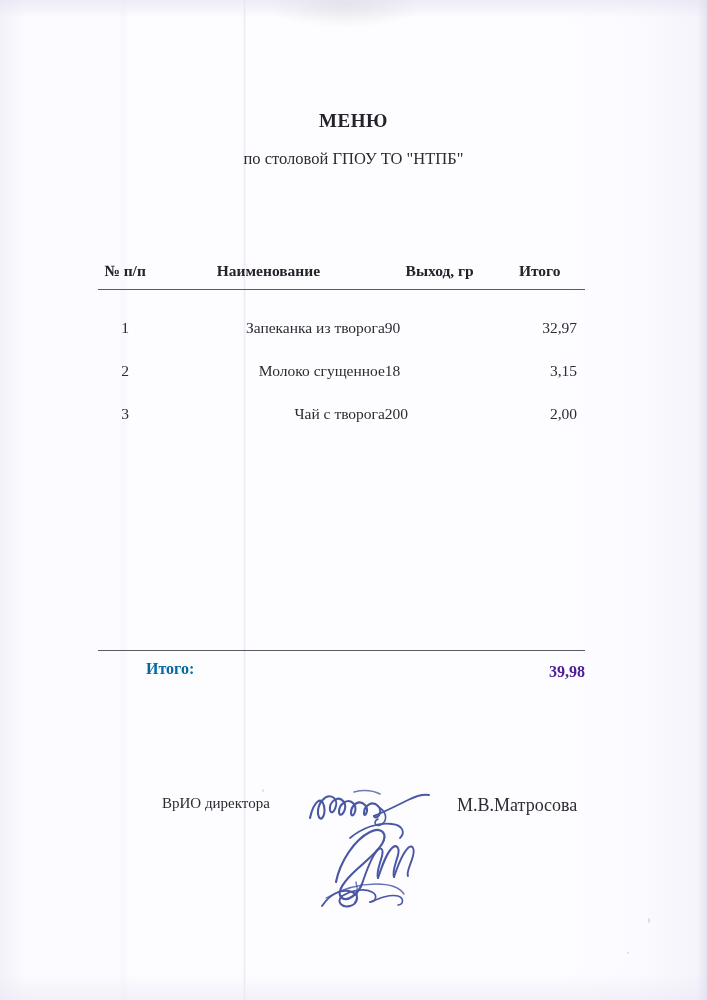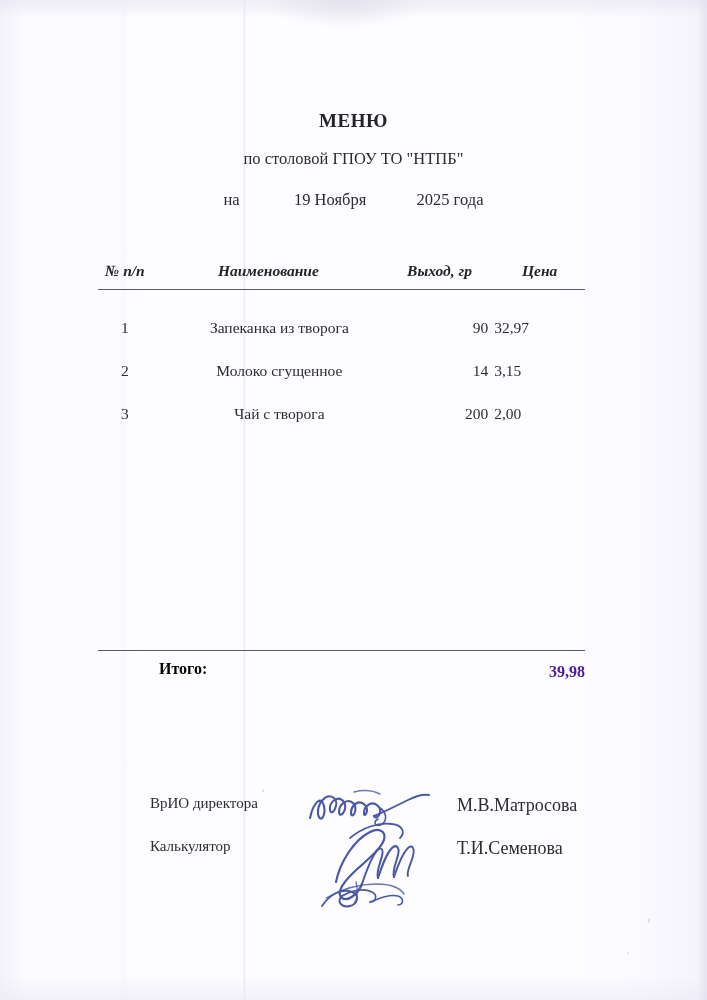--- a/index.html
+++ b/index.html
@@ -98,26 +98,25 @@
   }
   .menu-table th {
     font-weight: bold;
     font-size: 15.5px;
     padding: 0 0 9px 0;
     color: #23232c;
     white-space: nowrap;
   }
   .menu-table thead tr {
     border-bottom: 1.6px solid #5b5b68;
-    font-style: italic;
   }
   .col-num   { width: 56px;  text-align: center; }
-  .col-name  { width: 231px; text-align: center; padding-left: 22px !important; }
-  .col-out   { width: 110px; text-align: right; padding-right: 6px !important; }
-  .col-price { width: 90px;  text-align: left; padding-right: 8px !important; }
+  .col-name  { width: 231px; text-align: right; padding-left: 22px !important; }
+  .col-out   { width: 110px; padding-right: 6px !important; }
+  .col-price { width: 90px;  text-align: right; padding-right: 8px !important; }
 
   .menu-table th.col-name  { text-align: center; padding-left: 0 !important; }
   .menu-table th.col-out   { text-align: center; padding-right: 0 !important; }
   .menu-table th.col-price { text-align: center; padding-right: 0 !important; }
 
   .menu-table td {
     padding: 0;
     height: 43px;
     vertical-align: middle;
     color: #2b2b34;
@@ -125,43 +124,43 @@
   .menu-table tbody tr:first-child td { padding-top: 16px; }
 
   
   .total-rule {
     position: absolute;
     left: 98px; top: 650px; width: 487px; height: 0;
     border-top: 1.6px solid #5b5b68;
   }
   .total-label {
     position: absolute;
-    left: 159px; top: 660px;
+    left: 146px; top: 660px;
     font-weight: bold;
     font-size: 16px;
-    color: #000000;
+    color: #0369a1;
   }
   .total-value {
     position: absolute;
     left: 455px; top: 663px; width: 130px;
     text-align: right;
     font-weight: bold;
     font-size: 16px;
     color: #4c1d95;
   }
 
   
   .sig-block { position: absolute; left: 0; top: 795px; width: 707px; }
   .sig-row {
     position: relative;
     height: 43px;
   }
   .sig-role {
     position: absolute;
-    left: 150px; top: 0;
+    left: 162px; top: 0;
     font-size: 15px;
     color: #2b2b34;
     white-space: nowrap;
   }
   .sig-name {
     position: absolute;
     left: 457px; top: 0;
     font-size: 18px;
     color: #2b2b34;
     white-space: nowrap;
@@ -186,73 +185,62 @@
   <div class="paper-right-edge"></div>
 
   <div class="paper-speck" style="left:648px;top:918px;width:2px;height:5px;"></div>
   <div class="paper-speck" style="left:627px;top:952px;width:2px;height:2px;"></div>
   <div class="paper-speck" style="left:262px;top:789px;width:2px;height:3px;"></div>
 
   <div class="doc-title">МЕНЮ</div>
 
   <div class="doc-subtitle">по столовой ГПОУ ТО "НТПБ"</div>
 
-  <div class="doc-dateline">
-    <span>на</span>
-    <span class="gap-a"></span>
-    <span>19 Ноября</span>
-    <span class="gap-b"></span>
-    <span>2025 года</span>
-  </div>
 
   <div class="table-wrap">
     <table class="menu-table">
       <thead>
         <tr>
           <th class="col-num">№ п/п</th>
           <th class="col-name">Наименование</th>
           <th class="col-out">Выход, гр</th>
-          <th class="col-price">Цена</th>
+          <th class="col-price">Итого</th>
         </tr>
       </thead>
       <tbody>
         <tr>
           <td class="col-num">1</td>
           <td class="col-name">Запеканка из творога</td>
           <td class="col-out">90</td>
           <td class="col-price">32,97</td>
         </tr>
         <tr>
           <td class="col-num">2</td>
           <td class="col-name">Молоко сгущенное</td>
-          <td class="col-out">14</td>
+          <td class="col-out">18</td>
           <td class="col-price">3,15</td>
         </tr>
         <tr>
           <td class="col-num">3</td>
           <td class="col-name">Чай с творога</td>
           <td class="col-out">200</td>
           <td class="col-price">2,00</td>
         </tr>
       </tbody>
     </table>
   </div>
 
   <div class="total-rule"></div>
   <div class="total-label">Итого:</div>
   <div class="total-value">39,98</div>
 
   <div class="sig-block">
     <div class="sig-row">
       <span class="sig-role">ВрИО директора</span>
       <span class="sig-name">М.В.Матросова</span>
-    </div>
-    <div class="sig-row">
-      <span class="sig-role">Калькулятор</span>
-      <span class="sig-name">Т.И.Семенова</span>
     </div>
   </div>
 
   <svg class="sig-ink" viewBox="0 0 160 140">
     <g fill="none" stroke="#3b4a9e" stroke-linecap="round" stroke-linejoin="round" opacity="0.92">
 
       <path d="M14 40 C18 22, 26 18, 28 28 C30 38, 24 46, 22 36 C21 26, 30 14, 38 20
                C44 25, 36 40, 34 32 C33 24, 42 16, 48 24 C52 31, 44 42, 43 34
                C43 26, 52 19, 58 26 C62 32, 56 42, 55 35 C55 27, 63 21, 69 27
                C74 32, 68 41, 68 35 C68 28, 76 22, 82 28 C88 34, 80 43, 78 38" stroke-width="2.1"></path>

